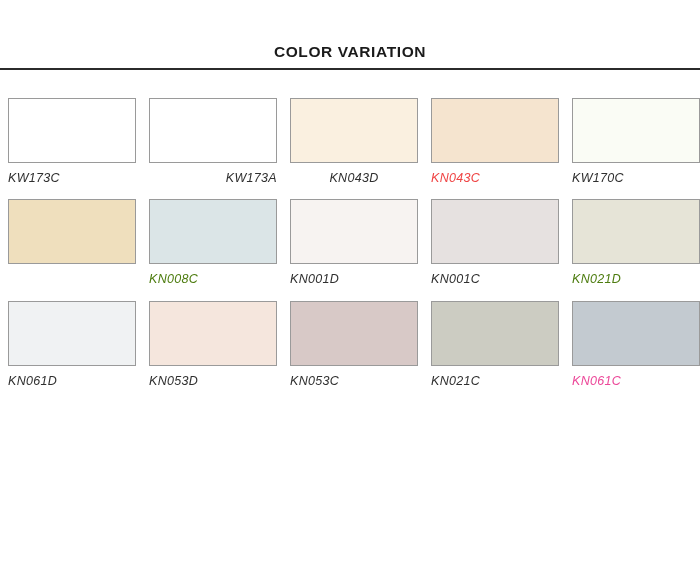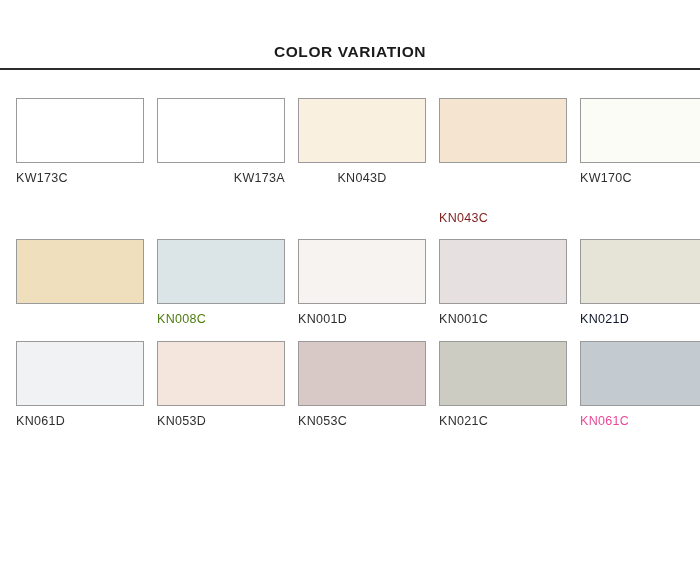--- a/index.html
+++ b/index.html
@@ -37,21 +37,22 @@
     background: #2b2b2b;
     width: 700px;
     margin: 0;
   }
   .swatch-grid {
     margin-top: 28px;
     display: grid;
     grid-template-columns: repeat(5, 128px);
     column-gap: 13px;
     row-gap: 14px;
-    padding-left: 16px;
+    padding-left: 8px;
+    font-style: italic;
   }
   .swatch-cell {
     width: 128px;
   }
   .swatch-chip {
     width: 128px;
     height: 65px;
     box-sizing: border-box;
     border: 1px solid #9a9a9a;
     display: block;
@@ -89,21 +90,21 @@
       <span class="swatch-label" style="color: rgb(47, 47, 47); text-align: right;">KW173A</span>
     </div>
 
     <div class="swatch-cell">
       <span class="swatch-chip" style="background-color: rgb(250, 240, 224); border-color: rgb(154, 154, 154);"></span>
       <span class="swatch-label" style="color: rgb(47, 47, 47); text-align: center;">KN043D</span>
     </div>
 
     <div class="swatch-cell">
       <span class="swatch-chip" style="background-color: rgb(245, 228, 207); border-color: rgb(154, 154, 154);"></span>
-      <span class="swatch-label" style="color: #7f1d1d; margin-top: 40px;">KN043C</span>
+      <span class="swatch-label" style="color: #ef4444;">KN043C</span>
     </div>
 
     <div class="swatch-cell">
       <span class="swatch-chip" style="background-color: rgb(250, 252, 245); border-color: rgb(154, 154, 154);"></span>
       <span class="swatch-label" style="color: rgb(47, 47, 47);">KW170C</span>
     </div>
 
 
     <div class="swatch-cell">
       <span class="swatch-chip" style="background-color: rgb(239, 223, 189); border-color: rgb(154, 154, 154);"></span>
@@ -119,21 +120,21 @@
       <span class="swatch-label" style="color: rgb(47, 47, 47);">KN001D</span>
     </div>
 
     <div class="swatch-cell">
       <span class="swatch-chip" style="background-color: rgb(230, 225, 224); border-color: rgb(154, 154, 154);"></span>
       <span class="swatch-label" style="color: rgb(47, 47, 47);">KN001C</span>
     </div>
 
     <div class="swatch-cell">
       <span class="swatch-chip" style="background-color: rgb(230, 228, 215); border-color: rgb(154, 154, 154);"></span>
-      <span class="swatch-label" style="color: #0f172a;">KN021D</span>
+      <span class="swatch-label" style="color: #4d7c0f;">KN021D</span>
     </div>
 
     <div class="swatch-cell">
       <span class="swatch-chip" style="background-color: rgb(240, 242, 243); border-color: rgb(154, 154, 154);"></span>
       <span class="swatch-label" style="color: rgb(47, 47, 47);">KN061D</span>
     </div>
 
     <div class="swatch-cell">
       <span class="swatch-chip" style="background-color: rgb(245, 230, 221); border-color: rgb(154, 154, 154);"></span>
       <span class="swatch-label" style="color: rgb(47, 47, 47);">KN053D</span>

